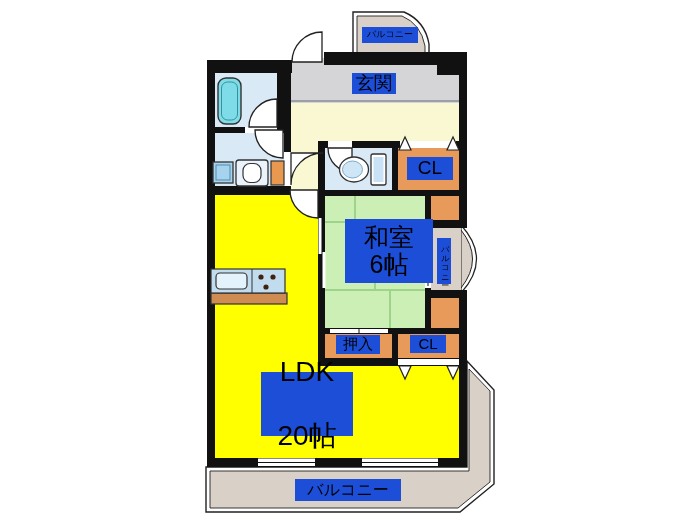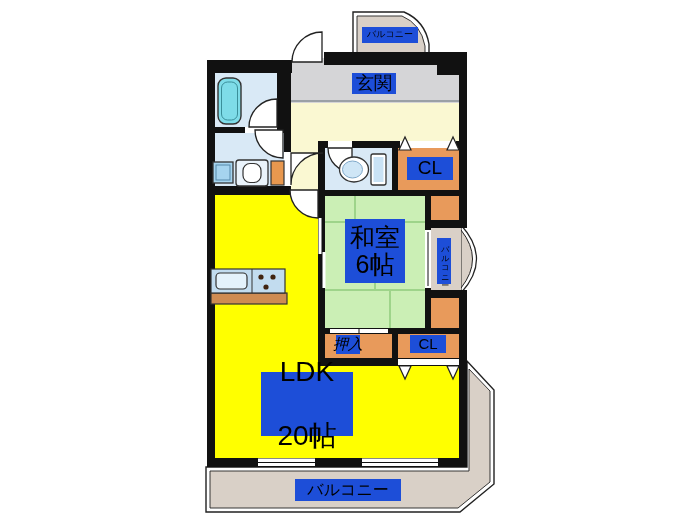--- a/index.html
+++ b/index.html
@@ -155,31 +155,31 @@
     <line x1="252" y1="269" x2="252" y2="293" stroke="#333" stroke-width="1"></line>
     <rect x="216" y="273" width="31" height="16" rx="4" fill="#e4f2fb" stroke="#333" stroke-width="1.2"></rect>
     <circle cx="261" cy="277" r="2.6" fill="#40230f"></circle>
     <circle cx="273" cy="277" r="2.6" fill="#40230f"></circle>
     <circle cx="266" cy="287" r="2.6" fill="#40230f"></circle>
   </g>
 </svg>
 
   <div class="label" style="left:352px;top:73px;width:44px;height:21px;font-size:18px;font-family:Liberation Serif, serif;">玄関</div>
 
-  <div class="label multi" style="left:345px;top:219px;width:60px;height:64px;font-size:25px;">
+  <div class="label multi" style="left:345px;top:219px;width:88px;height:64px;font-size:25px;">
     <span>和室</span>
     <span>6帖</span>
   </div>
 
   <div class="label multi" style="left:261px;top:372px;width:92px;height:64px;font-size:28px;gap:33px;">
     <span>LDK</span>
     <span>20帖</span>
   </div>
 
-  <div class="label" style="left:336px;top:335px;width:24px;height:19px;font-size:15px;font-style:italic;">押入</div>
+  <div class="label" style="left:336px;top:335px;width:44px;height:19px;font-size:15px;">押入</div>
 
   <div class="label" style="left:407px;top:157px;width:46px;height:23px;font-size:19px;">CL</div>
 
   <div class="label" style="left:410px;top:335px;width:36px;height:18px;font-size:15px;">CL</div>
 
   <div class="label" style="left:362px;top:27px;width:56px;height:16px;font-size:9px;">バルコニー</div>
 
   <div class="label vertical" style="left:437px;top:238px;width:14px;height:46px;font-size:8px;">バルコニー</div>
 
   <div class="label" style="left:295px;top:479px;width:106px;height:22px;font-size:16px;">バルコニー</div>

